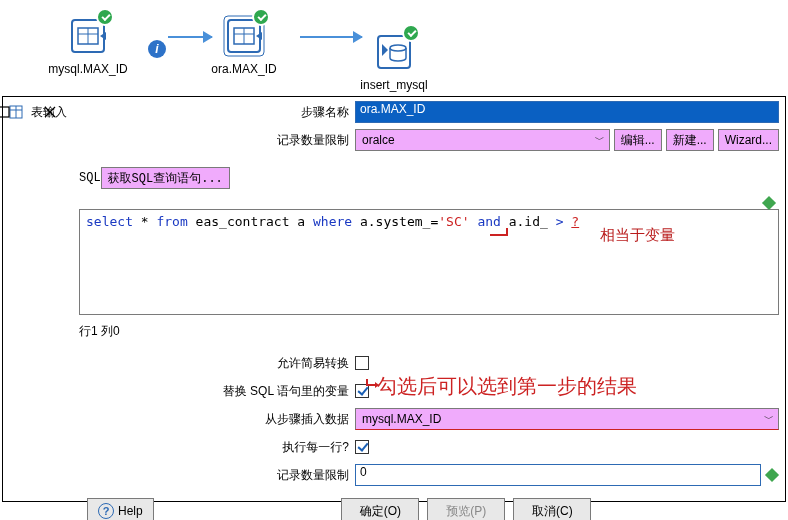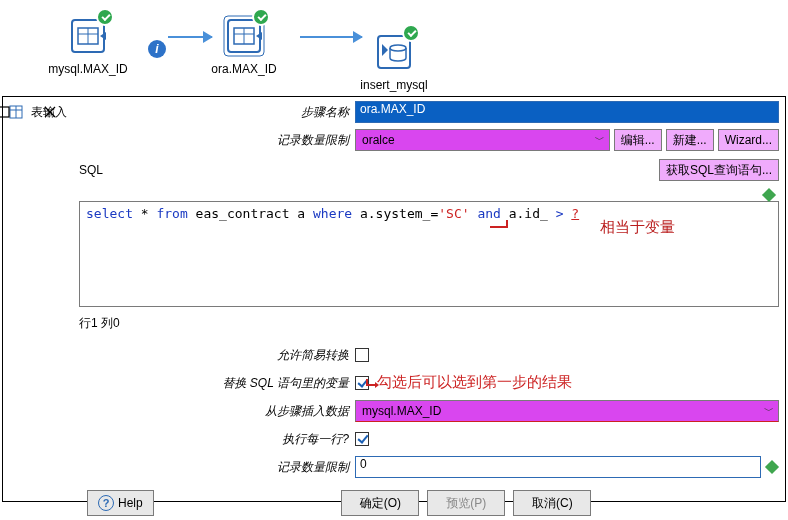--- a/index.html
+++ b/index.html
@@ -62,39 +62,39 @@
   .titlebar {
     height: 30px; display: flex; align-items: center;
     padding: 0 6px; position: relative;
   }
   .titlebar .ti-label { margin-left: 6px; }
   .win-btns { position: absolute; right: 0; top: 0; height: 30px; display: flex; }
   .win-btn { width: 46px; height: 30px; display: flex; align-items: center; justify-content: center; }
   .win-btn svg { display: block; }
   .content { flex: 1; padding: 0 6px 0 6px; position: relative; }
   .row { display: flex; align-items: center; height: 26px; margin-top: 2px; }
-  .lbl { width: 276px; text-align: right; padding-right: 6px; font-style: italic; }
+  .lbl { width: 276px; text-align: right; padding-right: 6px; }
   .field { flex: 1; display: flex; align-items: center; gap: 4px; }
   .textbox {
     height: 22px; border: 1px solid #2d6ab4; padding: 0 4px;
     font-size: 12px; width: 100%; outline: none;
   }
   .textbox.sel { background: #0a60c2; color: #fff; }
   .select {
     height: 22px; border: 1px solid #7a7a7a; flex: 1;
     display: flex; align-items: center; justify-content: space-between;
-    padding: 0 4px 0 6px; background: #d946ef;
+    padding: 0 4px 0 6px; background: #f0abfc;
   }
   .select .caret { font-size: 10px; color: #333; }
   .btn-sm {
     height: 22px; border: 1px solid #7a7a7a; background: #f0abfc;
     padding: 0 6px; font-size: 12px; display: inline-flex; align-items: center;
     white-space: nowrap;
   }
-  .sql-label { margin-top: 6px; display: flex; justify-content: space-between; align-items: center; }
+  .sql-label { margin-top: 14px; display: flex; align-items: center; font-family: Liberation Mono, monospace; }
   .sql-box {
     border: 1px solid #7a7a7a; height: 106px; margin-top: 20px;
     font-family: Consolas, monospace; font-size: 13px; padding: 4px 6px;
     position: relative; white-space: pre;
   }
   .kw { color: #1a39c2; }
   .str { color: #c22; }
   .op { color: #1a39c2; }
   .q-mark { color: #c22; text-decoration: underline; }
   .sql-anno-line {
@@ -106,21 +106,21 @@
   .chk {
     width: 14px; height: 14px; border: 1px solid #333; display: inline-block;
     position: relative; background: #fff;
   }
   .chk.checked::after {
     content: ""; position: absolute; left: 2px; top: 2px; width: 8px; height: 4px;
     border-left: 2px solid #1a5fb4; border-bottom: 2px solid #1a5fb4;
     transform: rotate(-50deg);
   }
   .anno2 {
-    position: absolute; color: #c22; font-size: 15px;
+    position: absolute; color: #c22; font-size: 20px;
     left: 304px; top: 276px; pointer-events: none;
   }
   .anno2-arrow {
     position: absolute; left: 292px; top: 280px; width: 14px; height: 14px;
     pointer-events: none;
   }
   .diamond {
     width: 14px; height: 14px; display: inline-block; position: relative;
   }
   .diamond::before {

